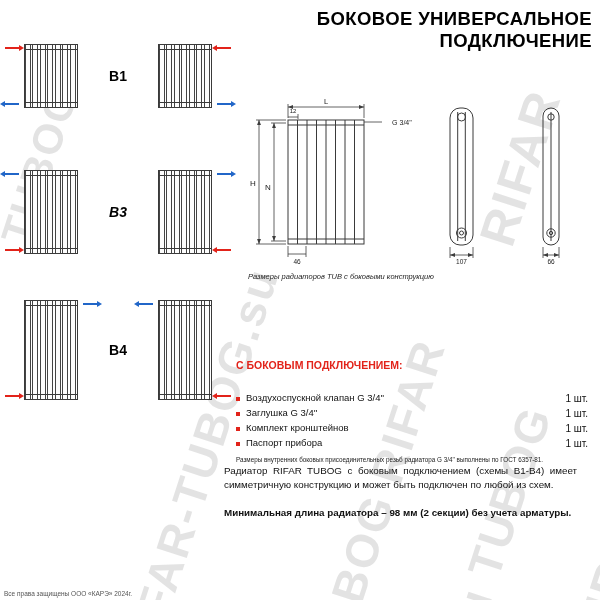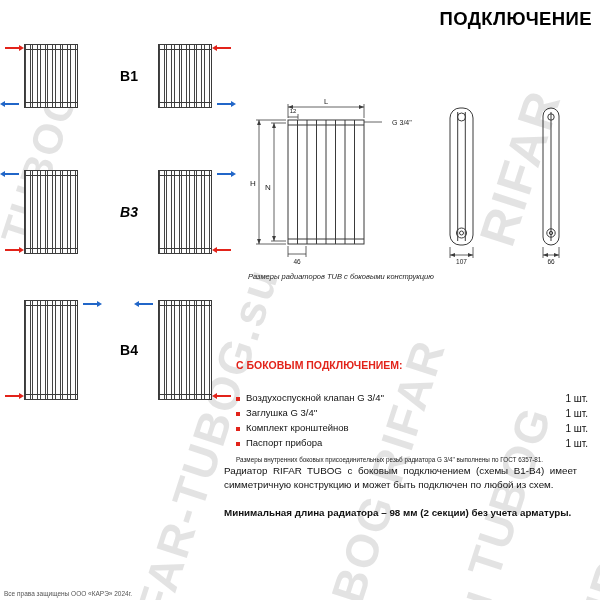--- a/index.html
+++ b/index.html
@@ -27,21 +27,21 @@
   .schemes{left:4px;top:44px;width:236px;}
   .scheme-row{display:flex;align-items:center;}
   .row1{margin-bottom:62px;} .row2{margin-bottom:52px;} .row3{margin-bottom:46px;font-style:italic;}
   .rad-wrap{position:relative;margin:0 20px;}
   .radiator{width:54px;border:1px solid #3a3a3a;position:relative;box-sizing:border-box;
     background:repeating-linear-gradient(90deg,#444 0 1px,#fdfdfd 1px 5px,#444 5px 6px,#ffffff 6px 7.5px);}
   .row1 .radiator{height:64px;} .row2 .radiator{height:78px;}
   .row3 .radiator{height:84px;} .row4 .radiator{height:100px;}
   .radiator::before{content:"";position:absolute;left:0;right:0;top:4px;border-top:1px solid #3a3a3a;}
   .radiator::after{content:"";position:absolute;left:0;right:0;bottom:4px;border-top:1px solid #3a3a3a;}
-  .scheme-label{width:40px;text-align:right;font-weight:bold;font-size:14px;color:#000;}
+  .scheme-label{width:40px;text-align:center;font-weight:bold;font-size:14px;color:#000;}
   .arrow{position:absolute;height:2px;width:14px;background:currentColor;display:block;}
   .arrow.supply{color:#e2231a;} .arrow.return{color:#2166c8;}
   .arrow::after{content:"";position:absolute;width:0;height:0;top:-2px;
                 border-top:3px solid transparent;border-bottom:3px solid transparent;}
   .dir-right::after{left:100%;border-left:5px solid currentColor;}
   .dir-left::after{right:100%;border-right:5px solid currentColor;}
   .pos-top{top:3px;} .pos-bottom{bottom:3px;}
   .side-left{left:-19px;} .side-right{right:-19px;}
 
   
@@ -75,20 +75,21 @@
   <div class="watermarks">
       <span class="wm wm1">TUBOG</span>
       <span class="wm wm2">RIFAR-TUBOG.su</span>
       <span class="wm wm3">TUBOG RIFAR</span>
       <span class="wm wm4">.su TUBOG</span>
       <span class="wm wm5">RIFAR</span>
       <span class="wm wm6">TUB</span>
     </div>
 
   <div class="layer title">
+    <div>БОКОВОЕ УНИВЕРСАЛЬНОЕ</div>
     <div>ПОДКЛЮЧЕНИЕ</div>
   </div>
 
   <div class="layer schemes">
       <div class="scheme-row row1">
         <div class="rad-wrap">
           <div class="radiator"></div>
           <span class="arrow supply pos-top side-left dir-right"></span>
           <span class="arrow return pos-bottom side-left dir-left"></span>
         </div>

